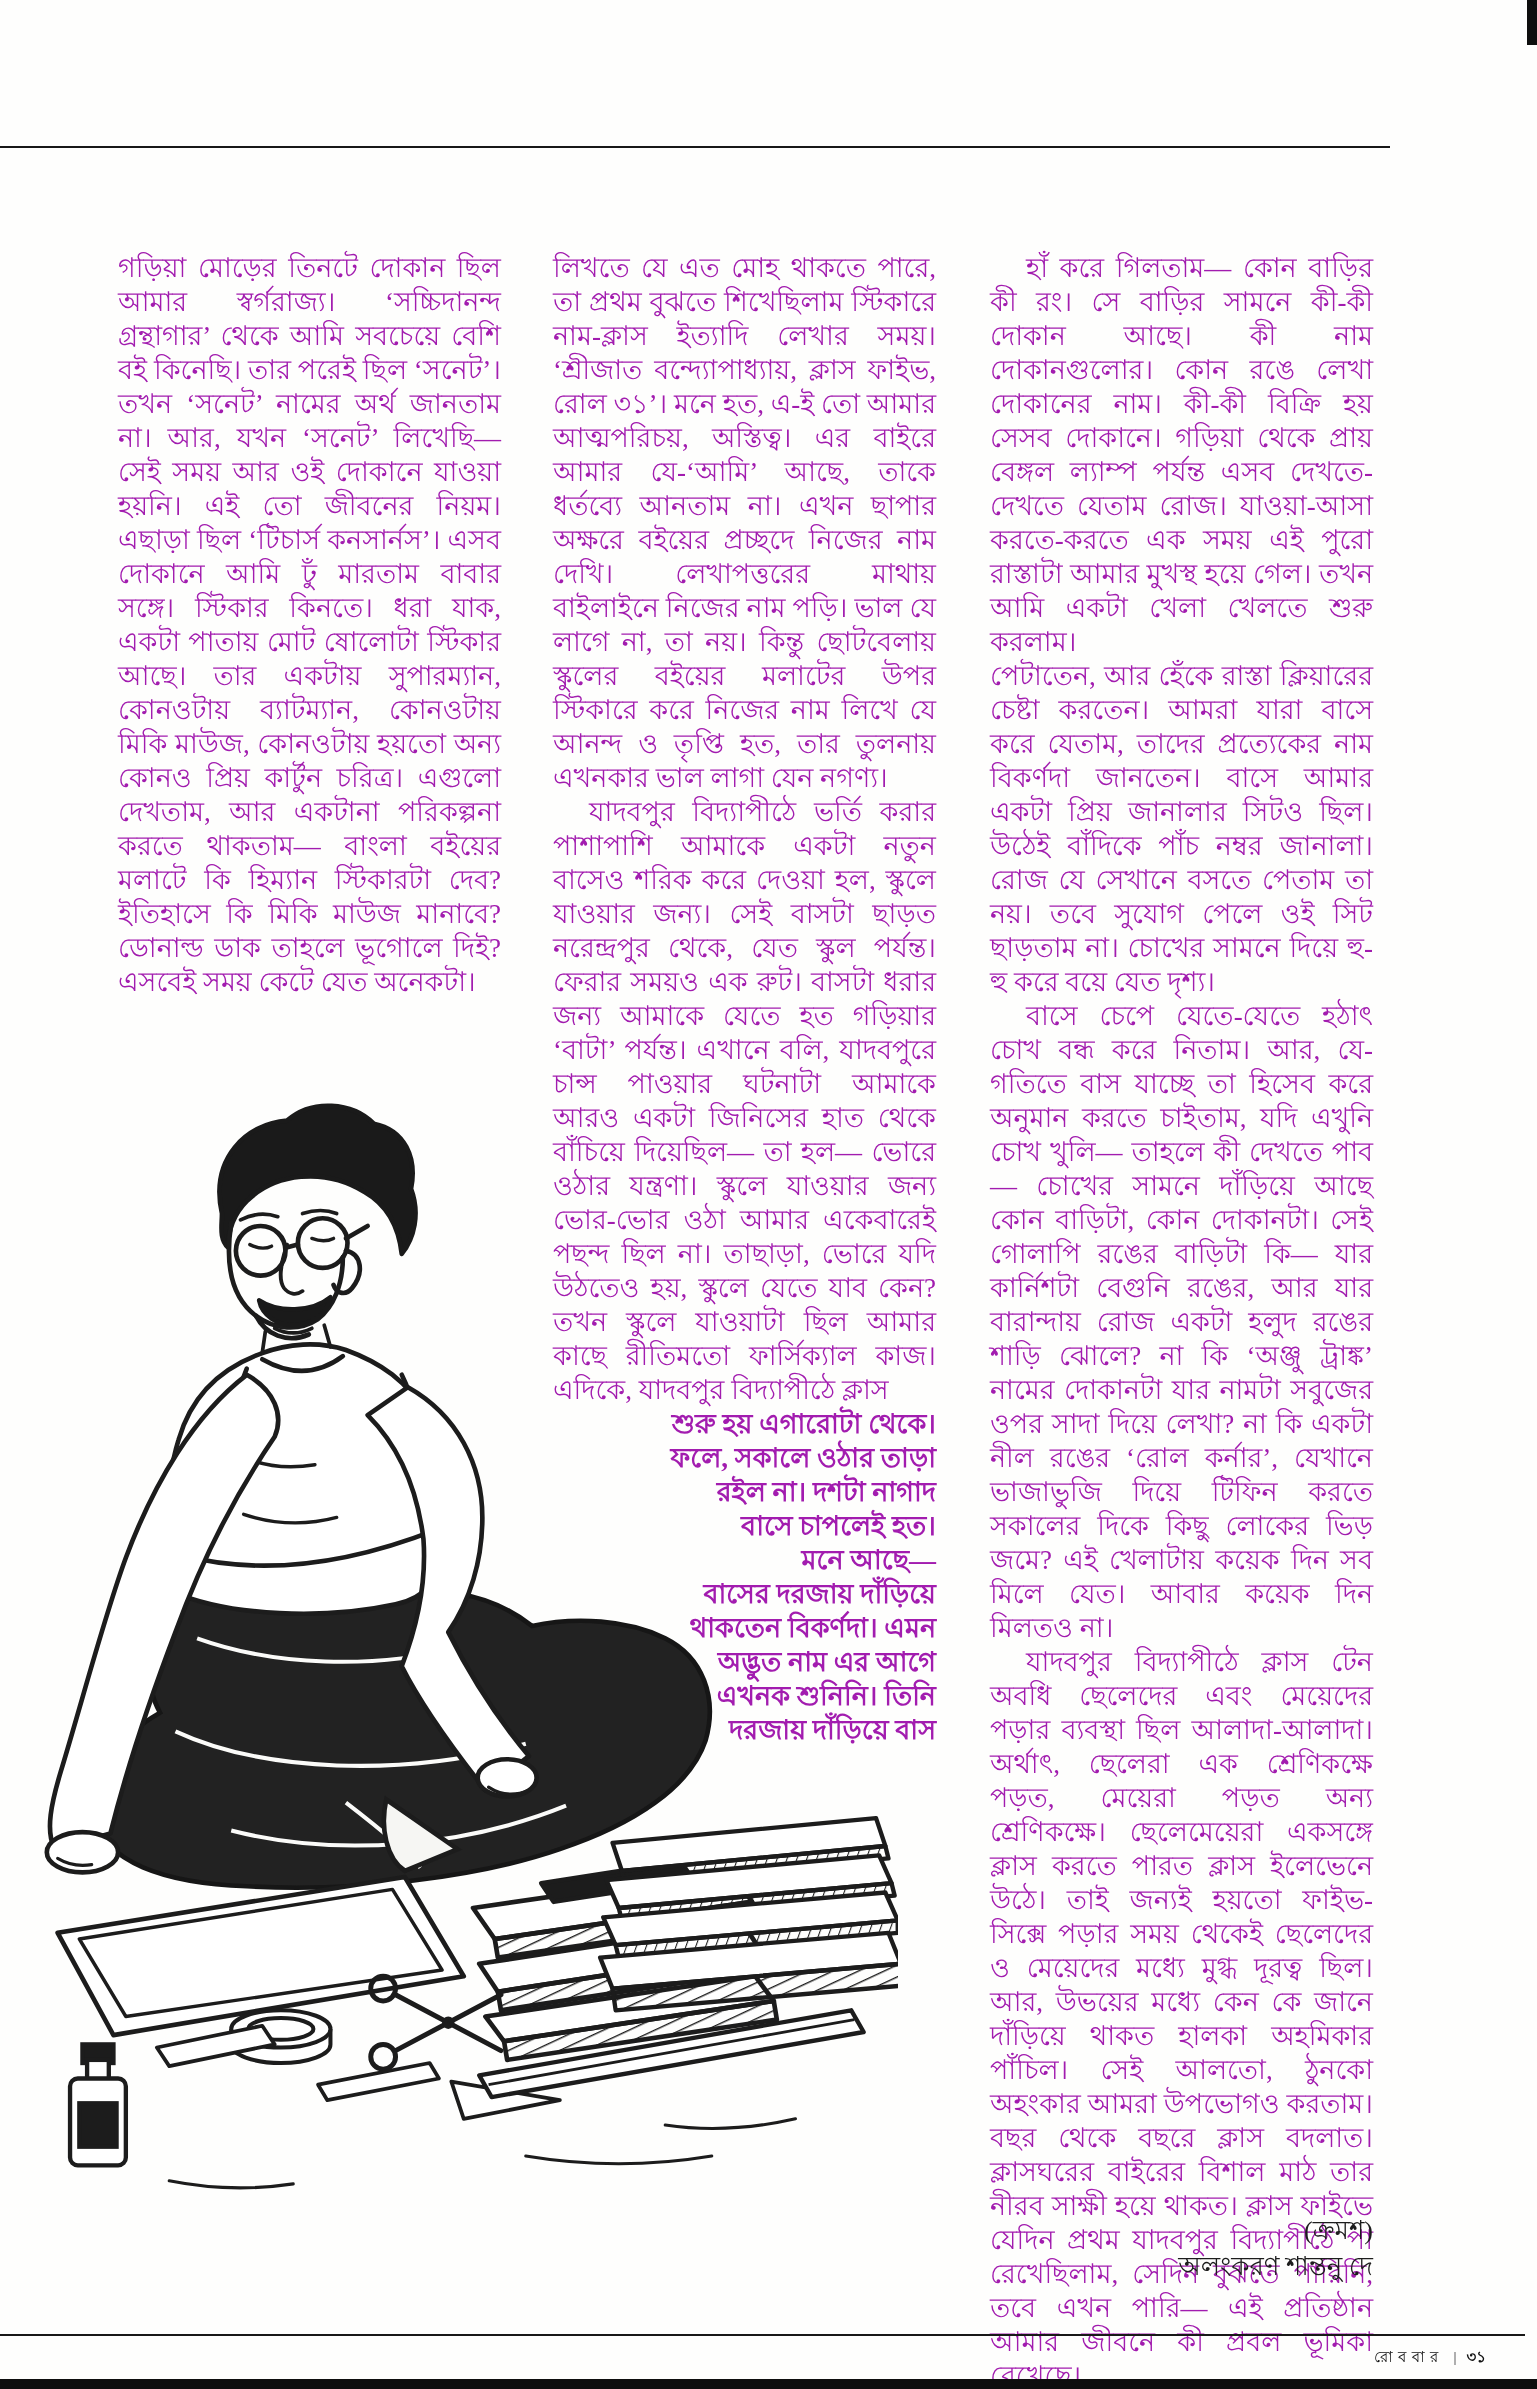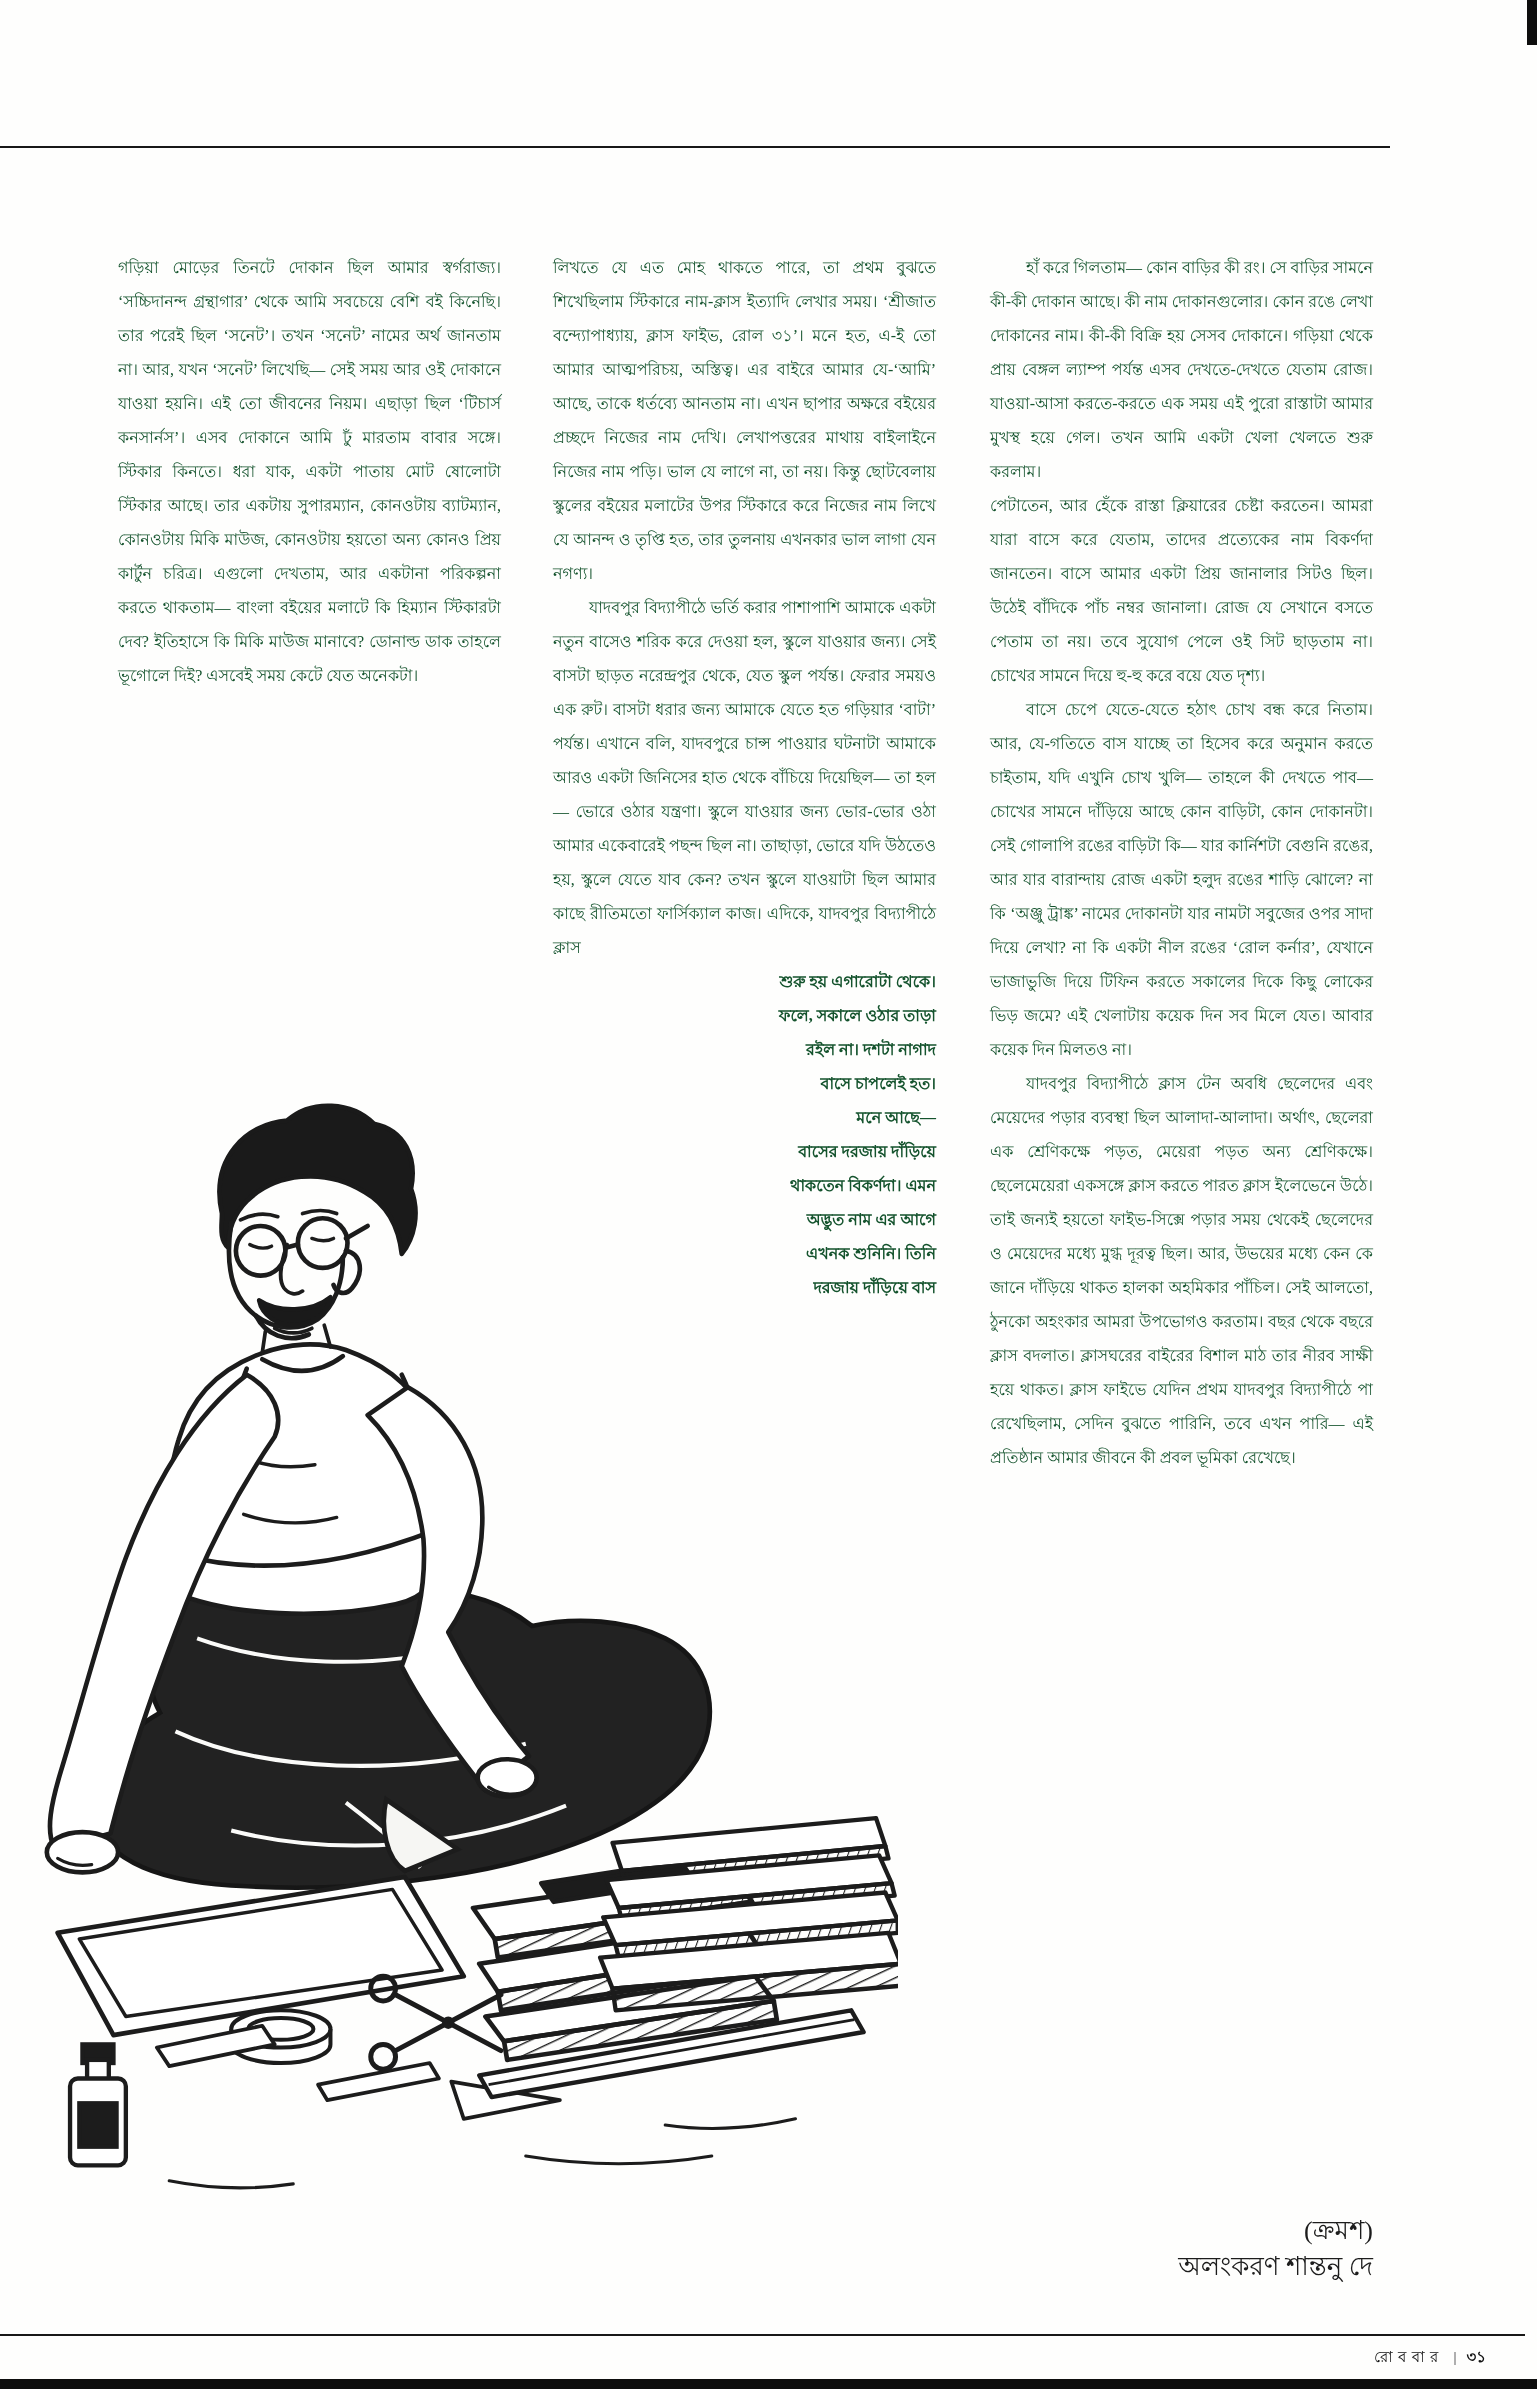--- a/index.html
+++ b/index.html
@@ -13,22 +13,22 @@
   }
   .paper { position:absolute; inset:0; background:#fefefd; }
 
   .rule-top {
     position:absolute; left:0; top:146px; width:1390px; height:2.3px;
     background:#181818;
   }
 
   .col {
     position:absolute; top:251px; width:383px;
-    font-size:16px; line-height:34px; text-align:justify;
-    color:#14532d;
+    font-size:27px; line-height:34px; text-align:justify;
+    color:#a21caf;
   }
   .col-left  { left:118px; }
   .col-mid   { left:553px; }
   .col-right { left:990px; }
 
   .para { text-align:justify; }
   .para.indent { text-indent:36px; }
 
   .wrap-block { text-align:right;font-weight:bold; }
   .wrap-line  { line-height:34px; white-space:nowrap; }

